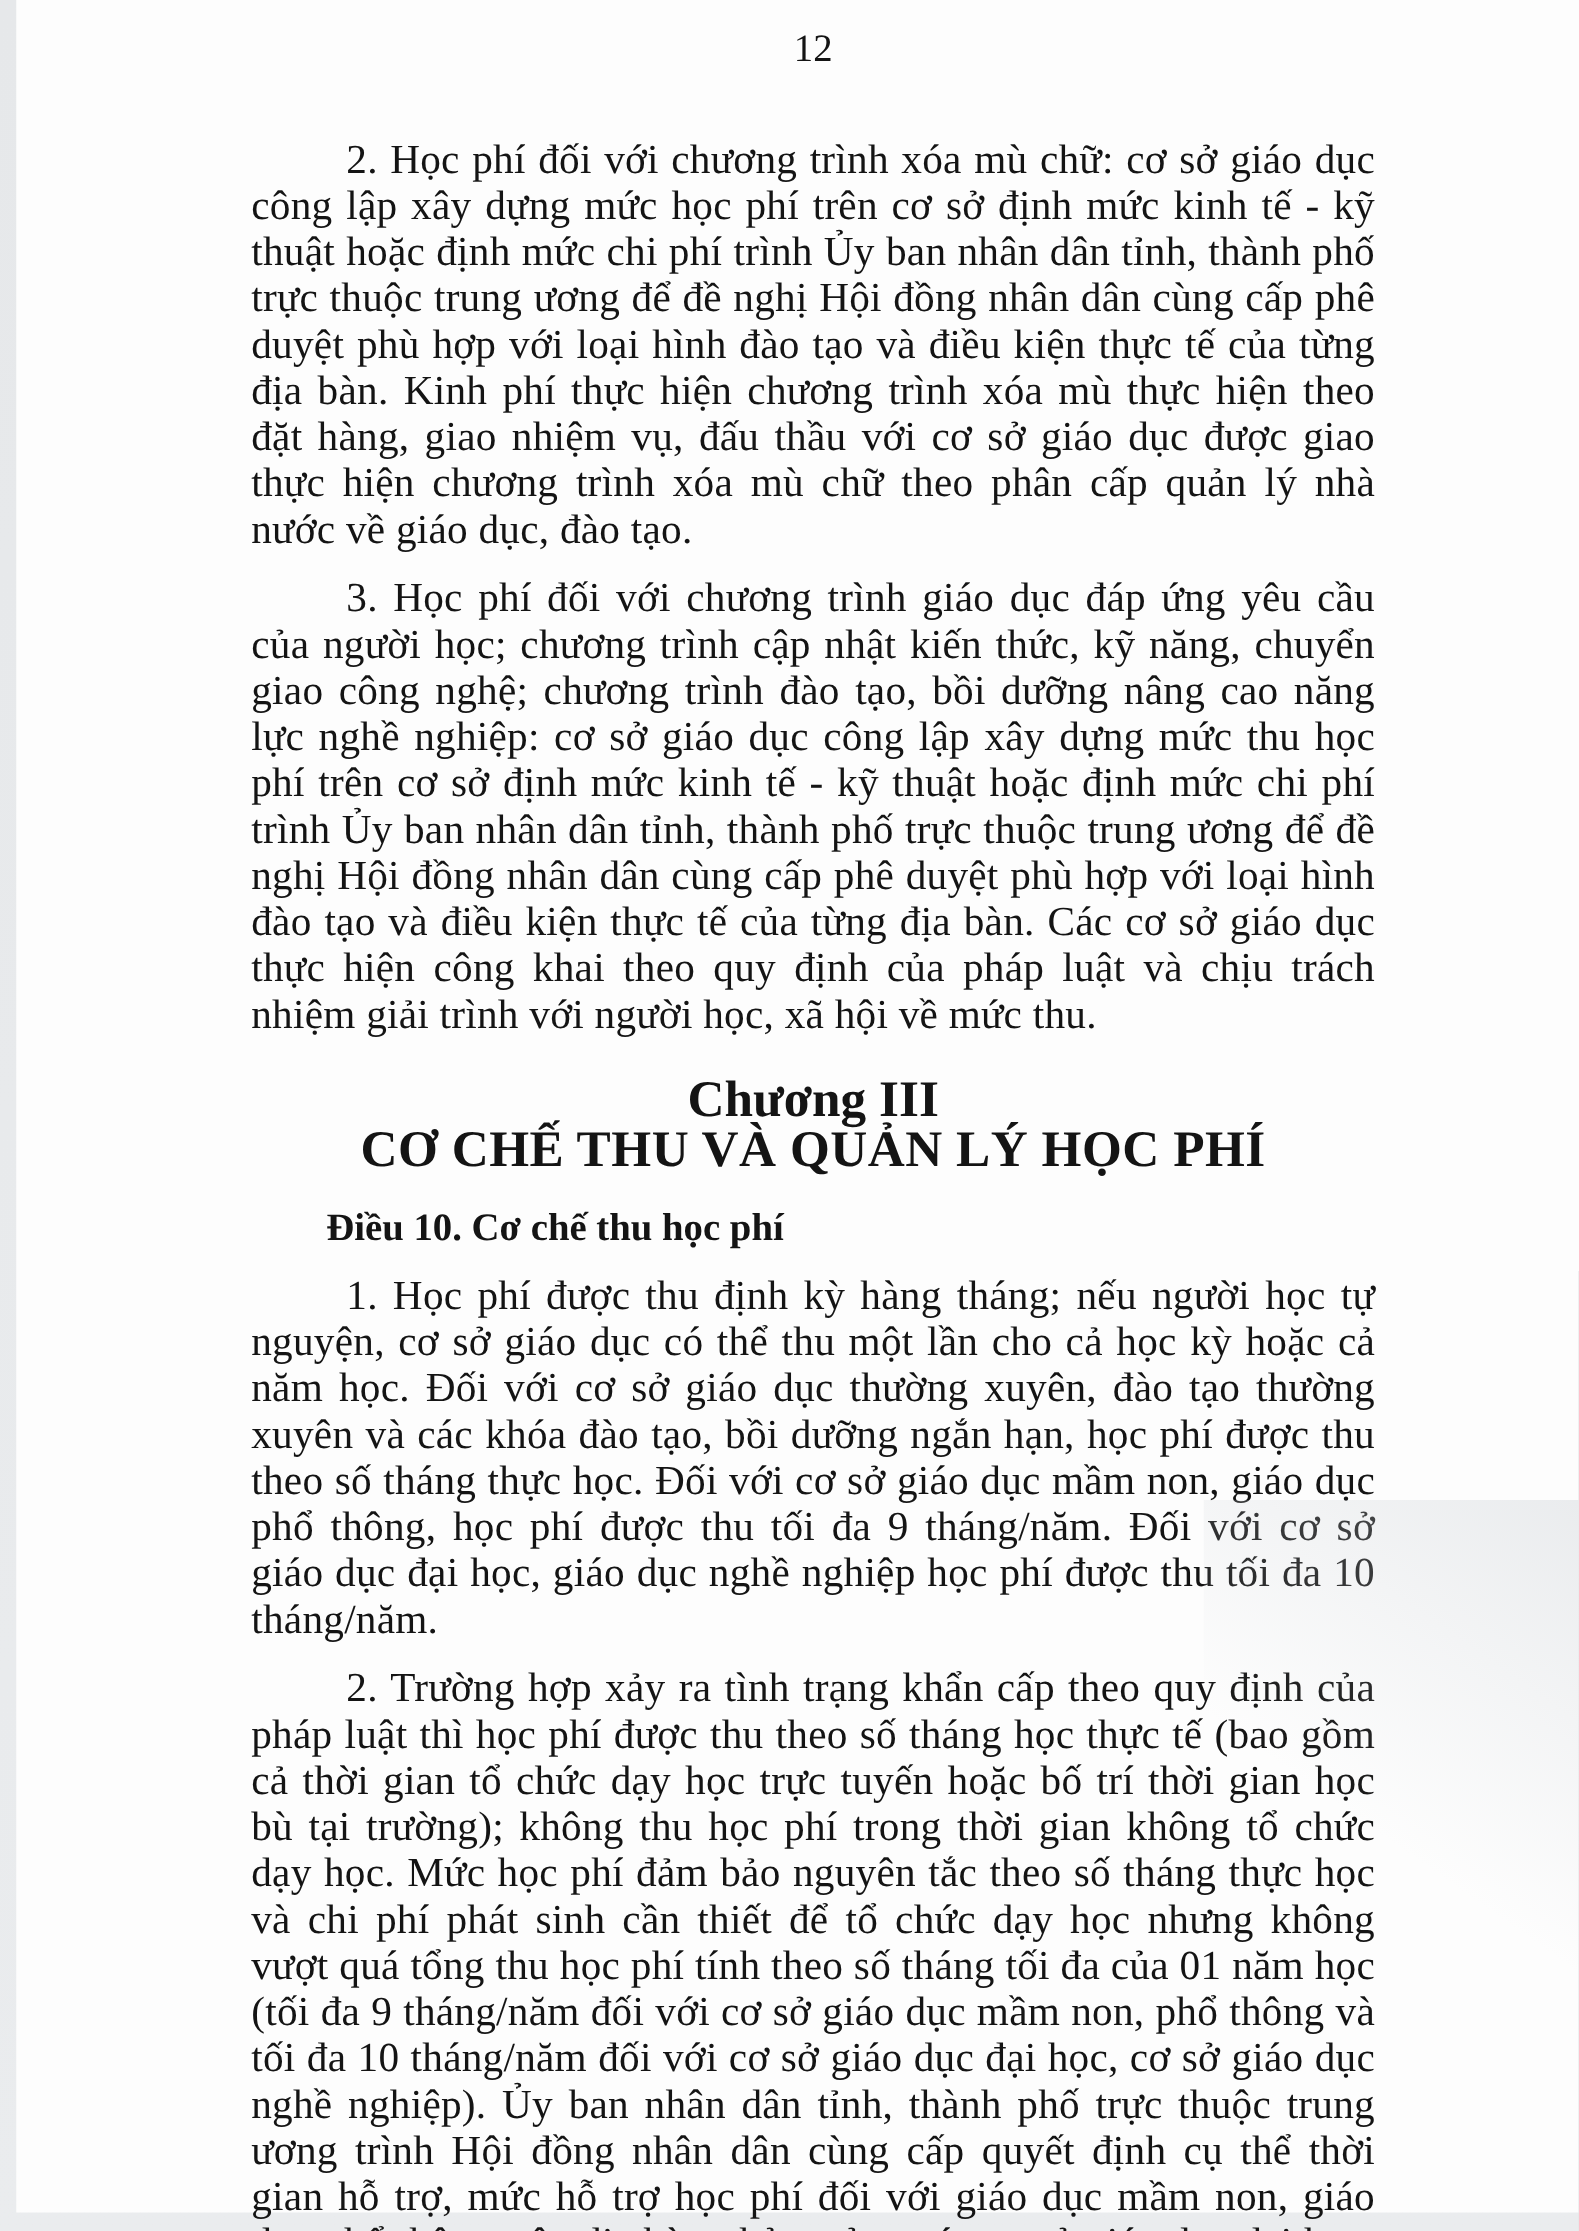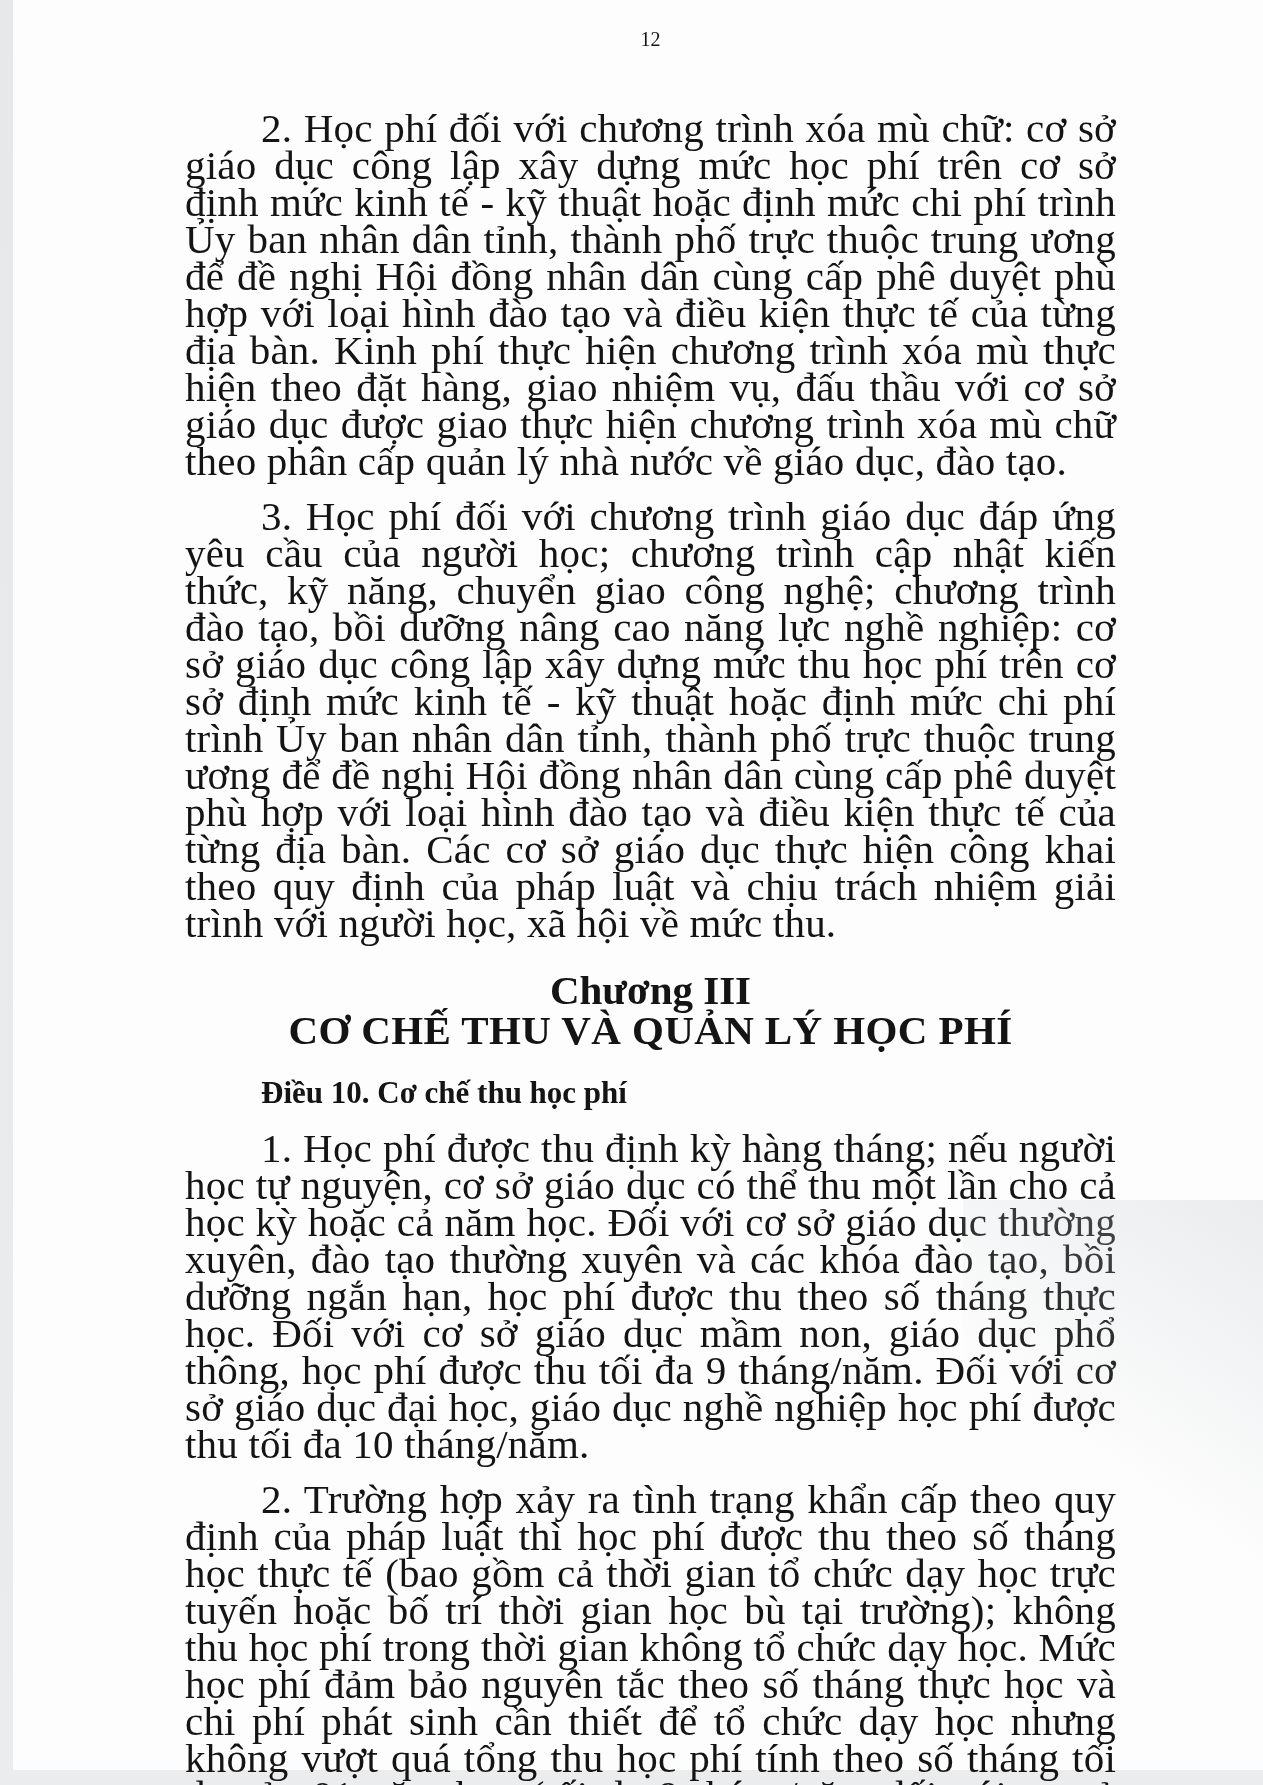--- a/index.html
+++ b/index.html
@@ -33,27 +33,27 @@
     background: linear-gradient(215deg, rgba(203,208,213,0.38) 0%, rgba(255,255,255,0) 55%);
     pointer-events: none;
   }
   .content {
     position: relative;
     padding: 20px 147px 0 172px;
     color: #141414;
   }
   .page-number {
     text-align: center;
-    font-size: 20px;
+    font-size: 31px;
     line-height: 38px;
   }
   .body-para {
-    margin: 0;
+    margin: 16px;
     margin-top: 18px;
-    font-size: 41px;
+    font-size: 33px;
     line-height: 37px;
     text-align: justify;
     text-indent: 76px;
     letter-spacing: 0.2px;
   }
   .first-para {
     margin-top: 52px;
   }
   .chapter {
     margin-top: 28px;

